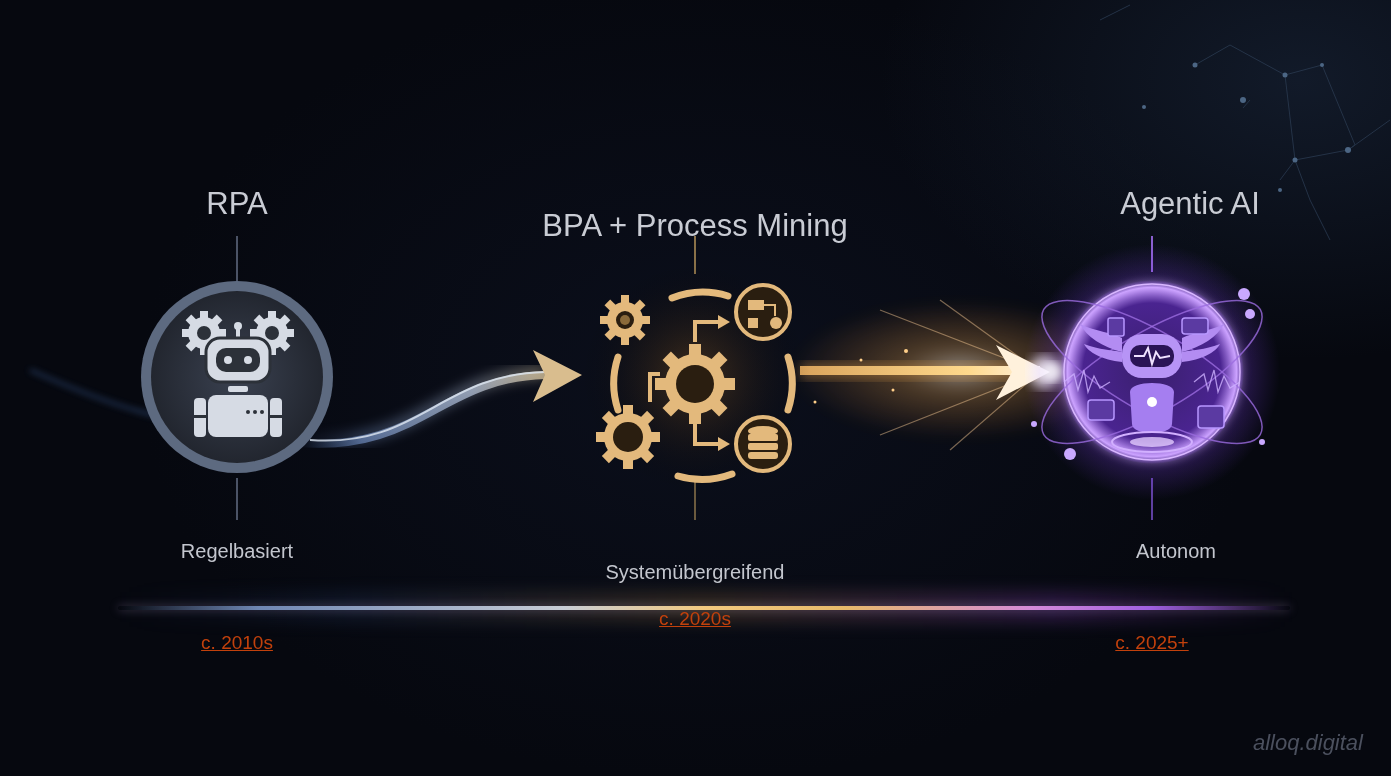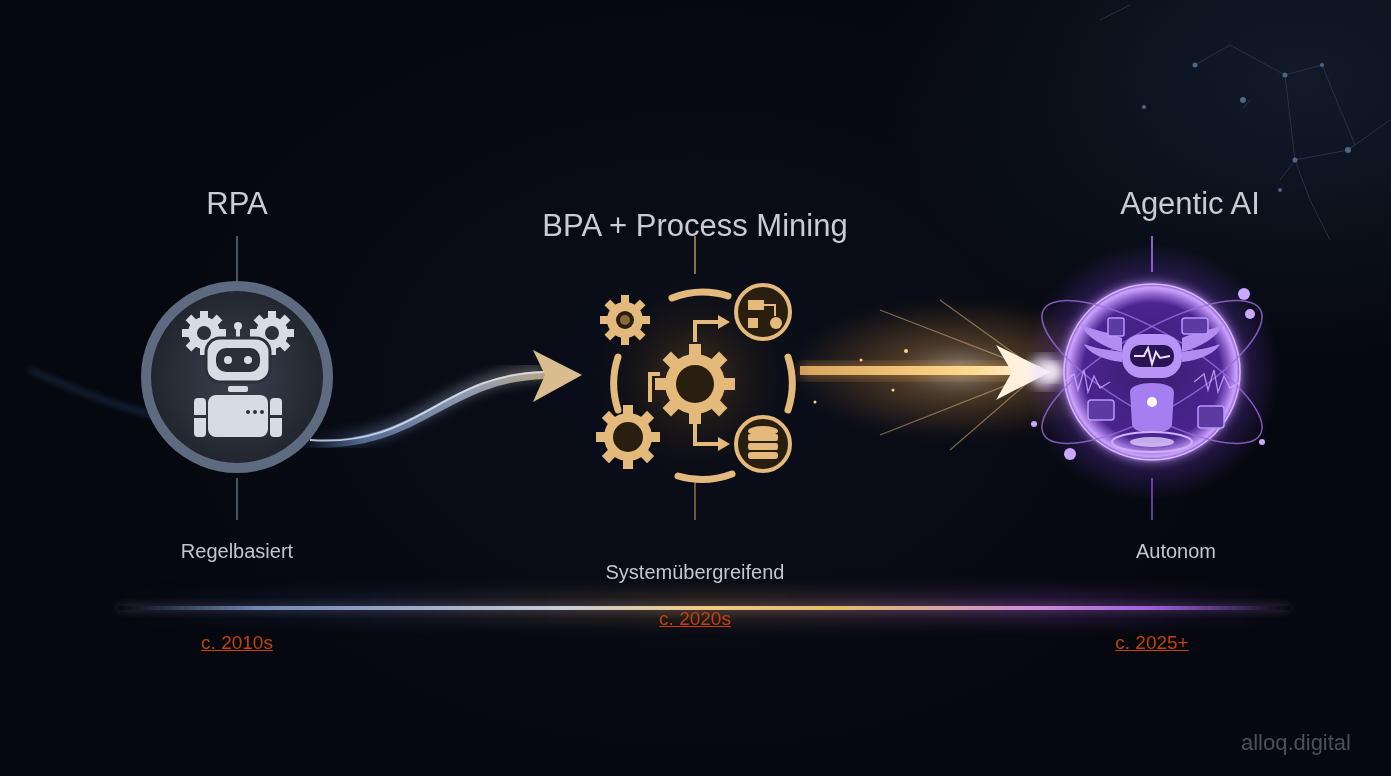--- a/index.html
+++ b/index.html
@@ -10,21 +10,21 @@
   .net{position:absolute;inset:0;}
   .title{position:absolute;font-size:31px;color:#c9ccd4;white-space:nowrap;transform:translateX(-50%);}
   .subtitle{position:absolute;font-size:20px;color:#c3c6ce;white-space:nowrap;transform:translateX(-50%);}
   .era{position:absolute;font-size:19px;color:#c2410c;white-space:nowrap;transform:translateX(-50%);text-decoration:underline;}
   .vline{position:absolute;width:2px;transform:translateX(-50%);}
   .timeline{position:absolute;left:118px;top:606px;width:1172px;height:4px;border-radius:2px;
      background:linear-gradient(90deg,rgba(90,110,150,0) 0%,#6f87b4 12%,#c8cdd6 38%,#f2c97f 50%,#e7b96a 62%,#d48ad8 78%,#a060e0 88%,rgba(120,60,200,0) 100%);
      box-shadow:0 0 10px rgba(200,170,220,0.35);}
   .timeline-glow{position:absolute;left:118px;top:592px;width:1172px;height:30px;
      background:linear-gradient(90deg,transparent,rgba(80,120,200,0.12) 20%,rgba(230,170,80,0.18) 50%,rgba(170,80,230,0.22) 80%,transparent);filter:blur(8px);}
-  .watermark{position:absolute;right:40px;top:730px;font-size:22px;color:#4b505e;}
+  .watermark{position:absolute;right:28px;top:730px;font-size:22px;color:#4b505e;font-style:italic;}
   svg{position:absolute;}
 </style>
 </head>
 <body>
 
 <div class="bg"></div>
 
 <svg class="net" width="1391" height="776">
   <g stroke="#2a3a50" stroke-width="1" fill="none" opacity="0.8">
     <polyline points="1100,20 1130,5"></polyline>

